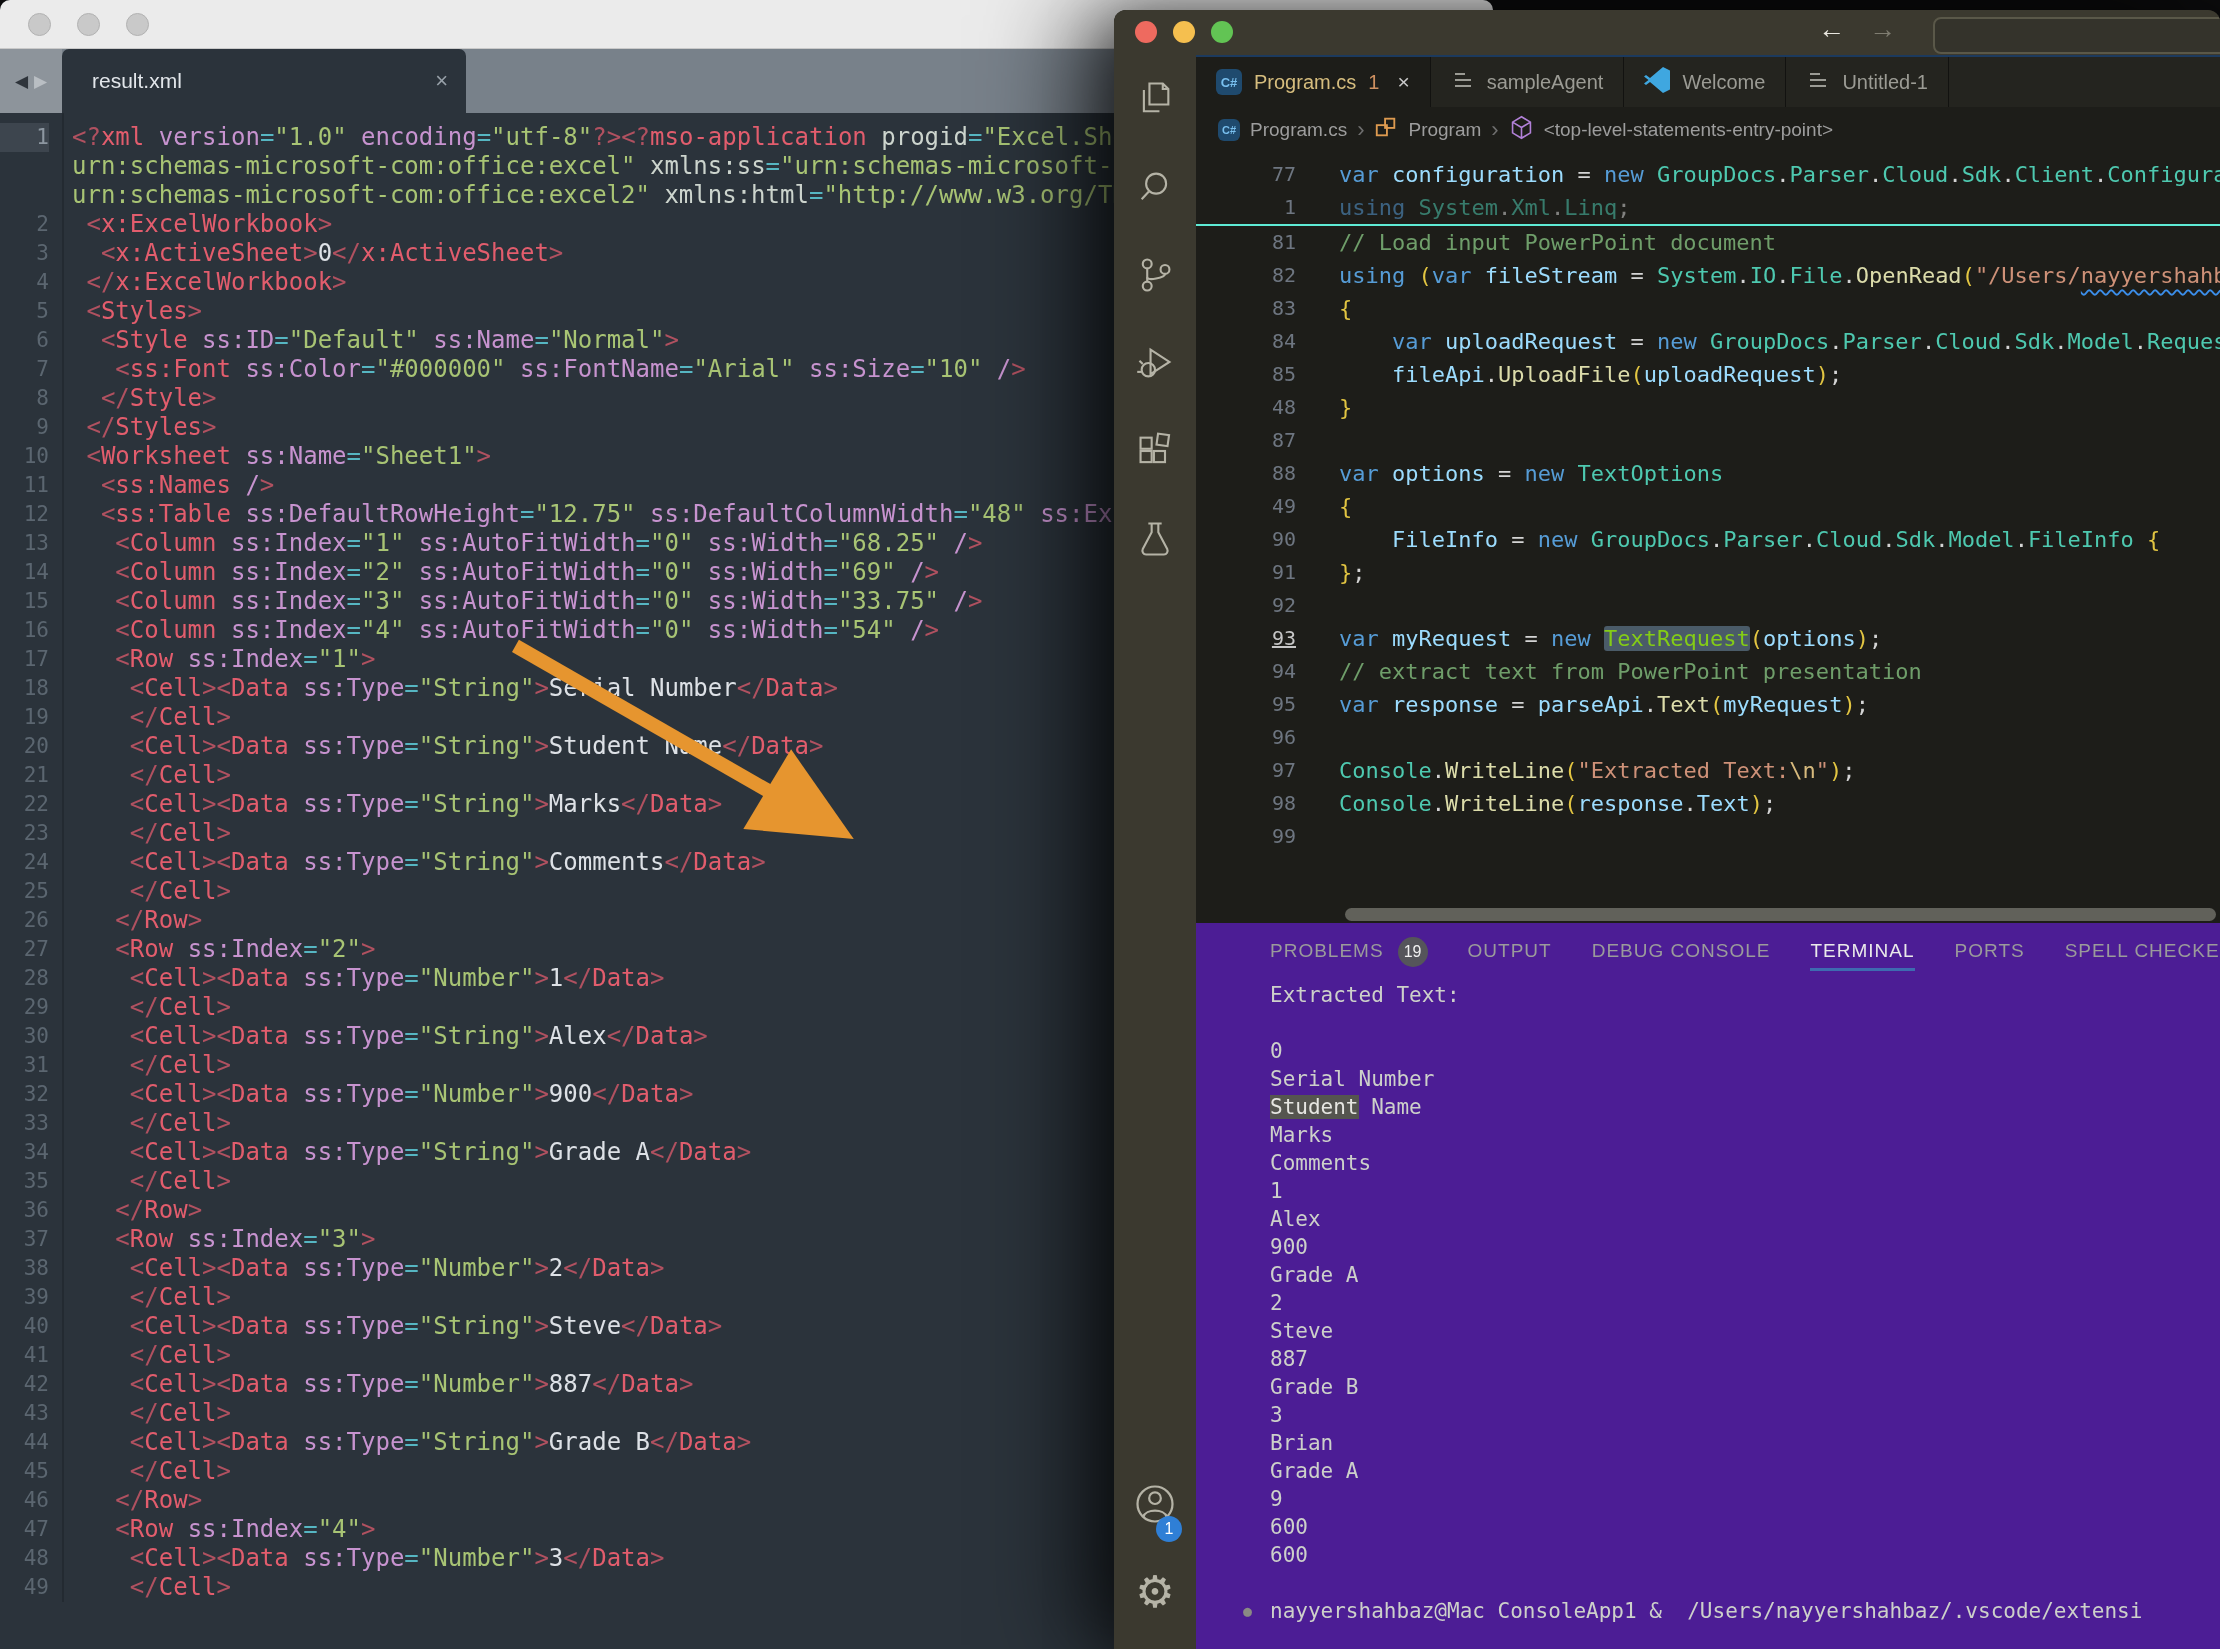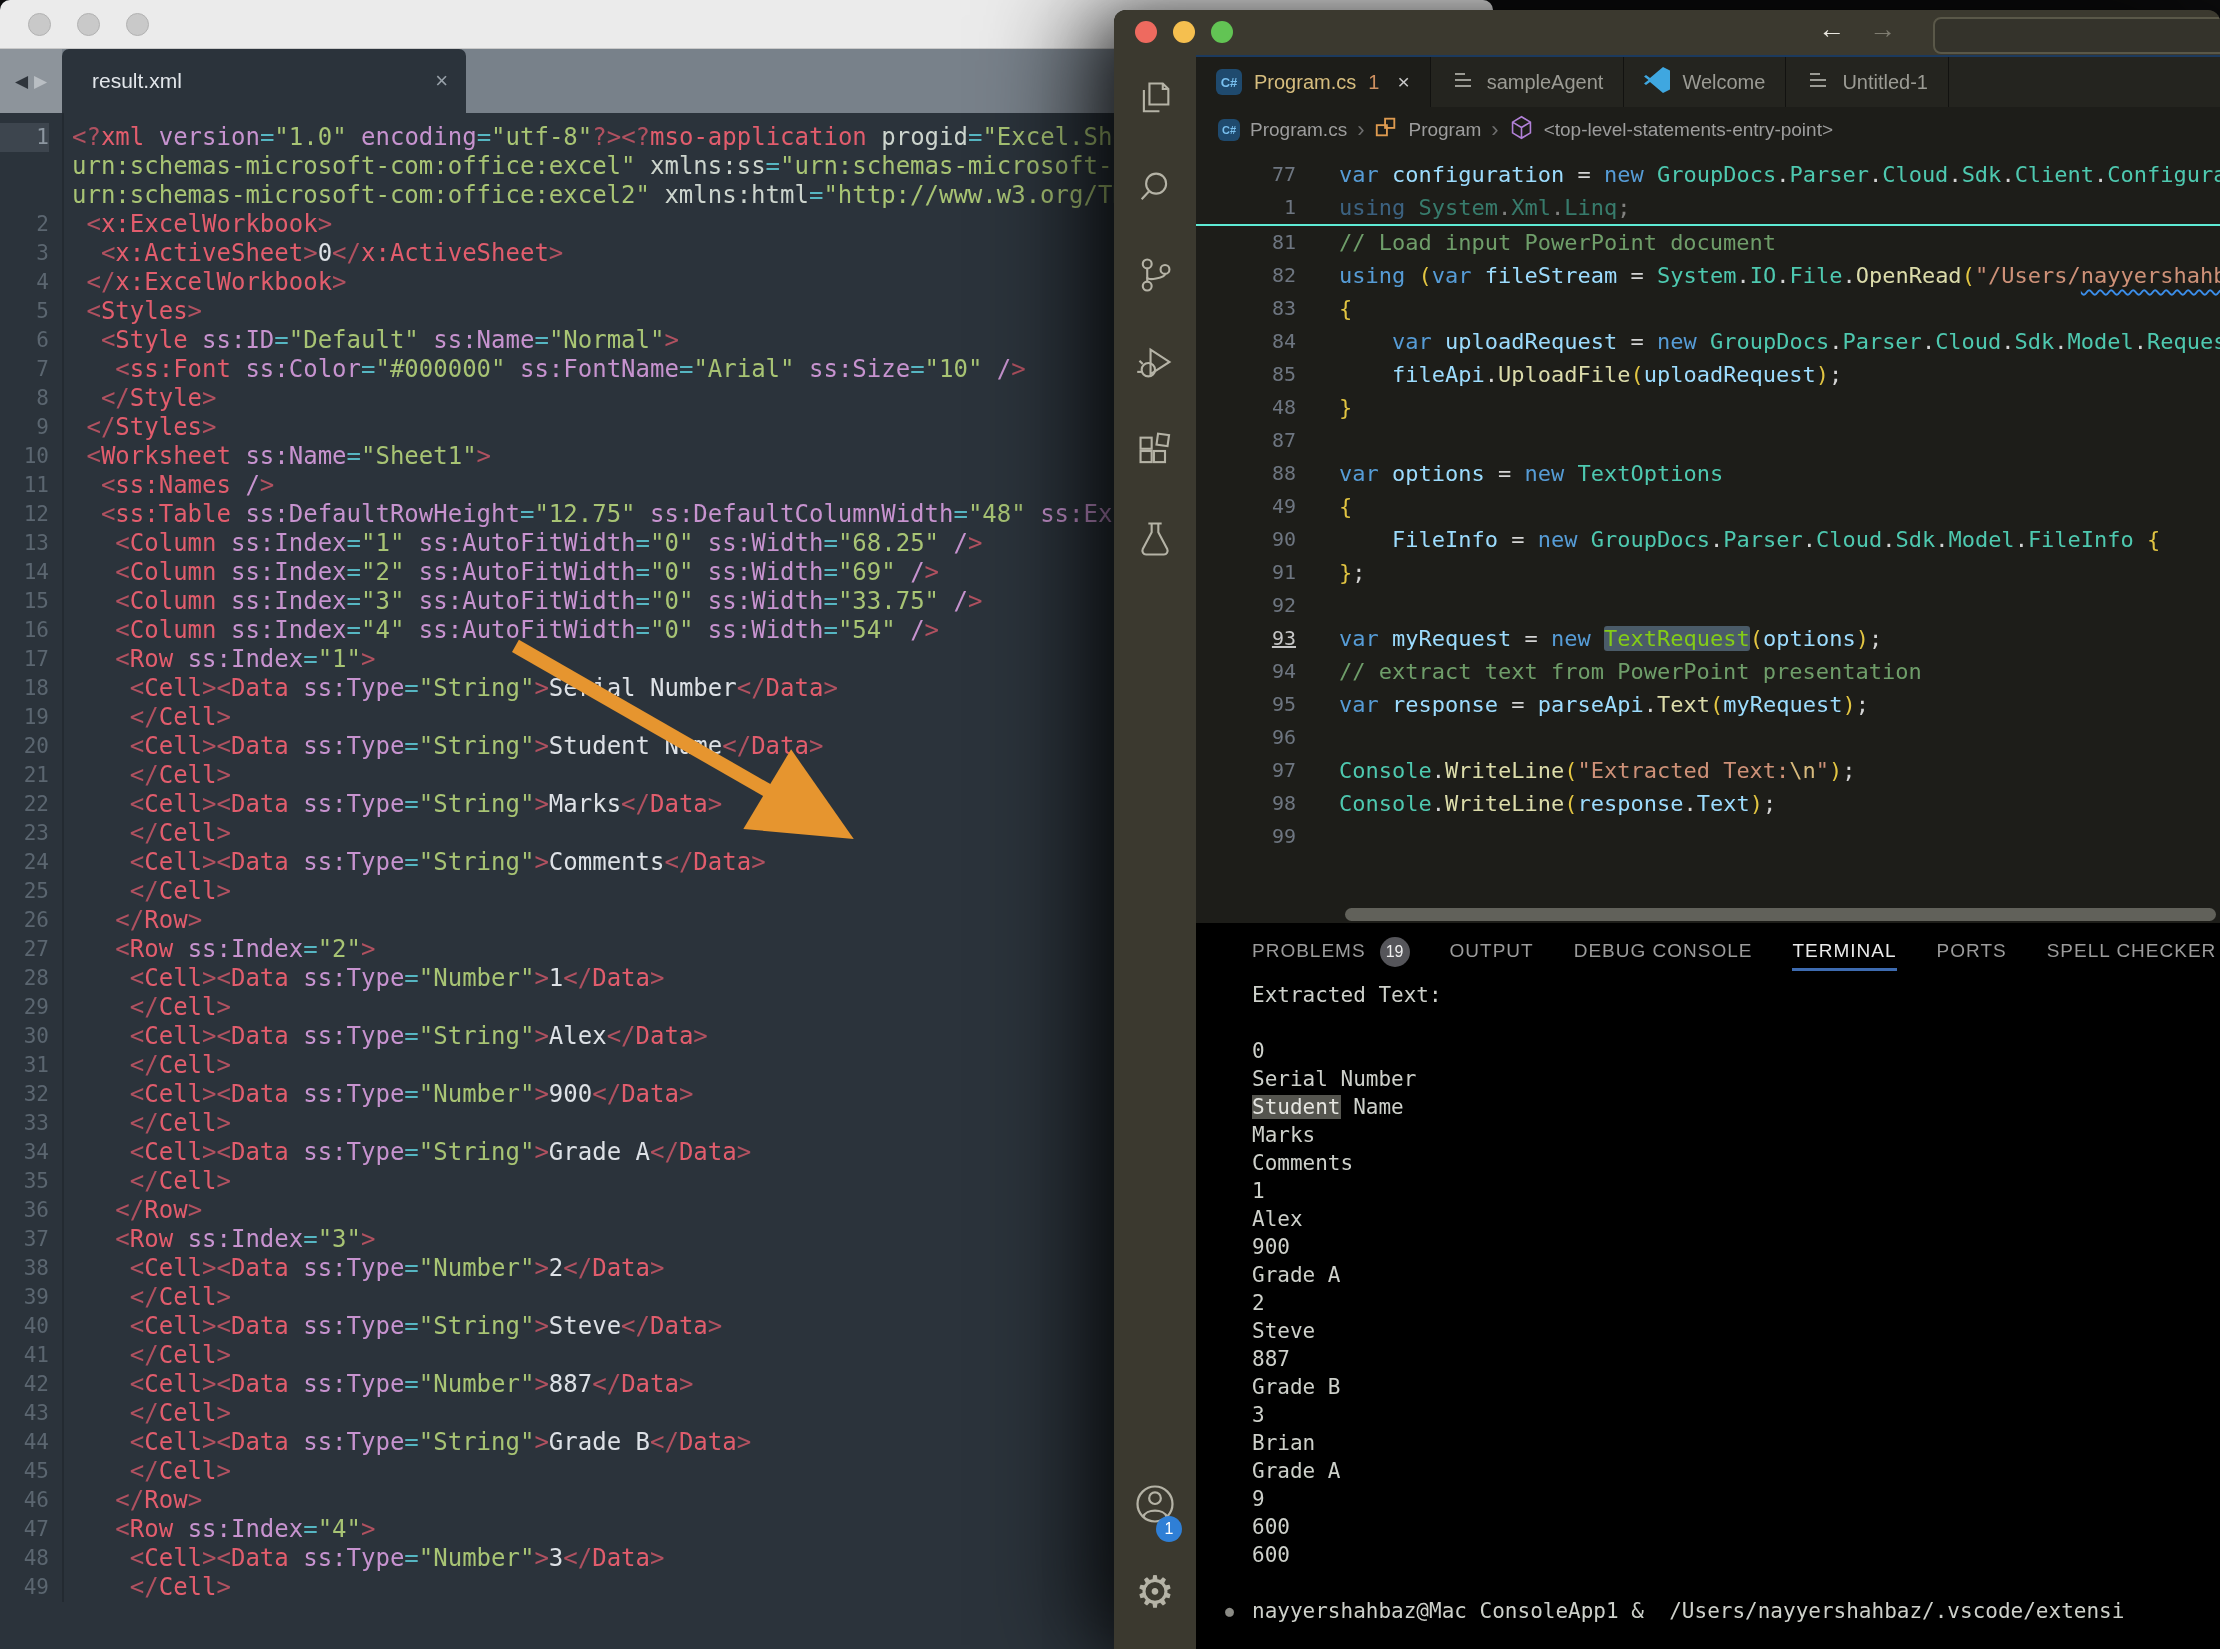--- a/index.html
+++ b/index.html
@@ -67,21 +67,21 @@
   .csc .crow{height:33px;line-height:33px;white-space:pre;font-family:"DejaVu Sans Mono",monospace;font-size:22px;}
   .csc .ln{display:inline-block;width:100px;text-align:right;color:#6e7681;font-size:20px;margin-right:43px;vertical-align:top;}
   .csc .crow.cur .ln{color:#c6c6c6;text-decoration:underline;}
   .csc .crow.dim .code{opacity:.55;}
   .csc .crow.sep{border-bottom:2px solid #5eead4;}
   .k{color:#569cd6}.v{color:#9cdcfe}.t{color:#4ec9b0}.m{color:#dcdcaa}.s{color:#ce9178}
   .e{color:#d7ba7d}.c{color:#6f9e6a}.p{color:#d4d4d4}.b{color:#e2c542}
   .hl{color:#84cc16;background:#4a5b68;border-radius:3px;}
   .sq{color:#ce9178;text-decoration:underline wavy #3b8eea 2px;text-underline-offset:6px;}
   .hscroll{position:absolute;left:149px;right:4px;bottom:2px;height:13px;border-radius:7px;background:#61615a;}
-  .panel{flex:1;background:#000000;overflow:hidden;padding-left:56px;box-sizing:border-box;}
+  .panel{flex:1;background:#4c1d95;overflow:hidden;padding-left:74px;box-sizing:border-box;}
   .ptabs{height:58px;display:flex;align-items:center;gap:40px;font-size:19px;letter-spacing:1px;color:#9b9b9b;white-space:nowrap;}
   .ptab{display:flex;align-items:center;gap:14px;}
   .ptab .plbl{position:relative;padding:6px 0 9px;}
   .ptab.active .plbl{color:#eaeaea;}
   .ptab.active .plbl:after{content:"";position:absolute;left:0;right:0;bottom:0;height:3px;background:#3e6bb0;}
   .pbadge{width:30px;height:30px;border-radius:50%;background:#55555a;color:#f0f0f0;font-size:16px;
           letter-spacing:0;display:flex;align-items:center;justify-content:center;}
   .term .crow{height:28px;line-height:28px;white-space:pre;font-family:"DejaVu Sans Mono",monospace;font-size:21px;}
   .o{color:#cdd0ca}.hlt{background:#55554f;color:#e6e6e1}
   .pd{display:inline-block;width:27px;margin-left:-27px;color:#8a8a84;font-size:15px;vertical-align:2px;}

